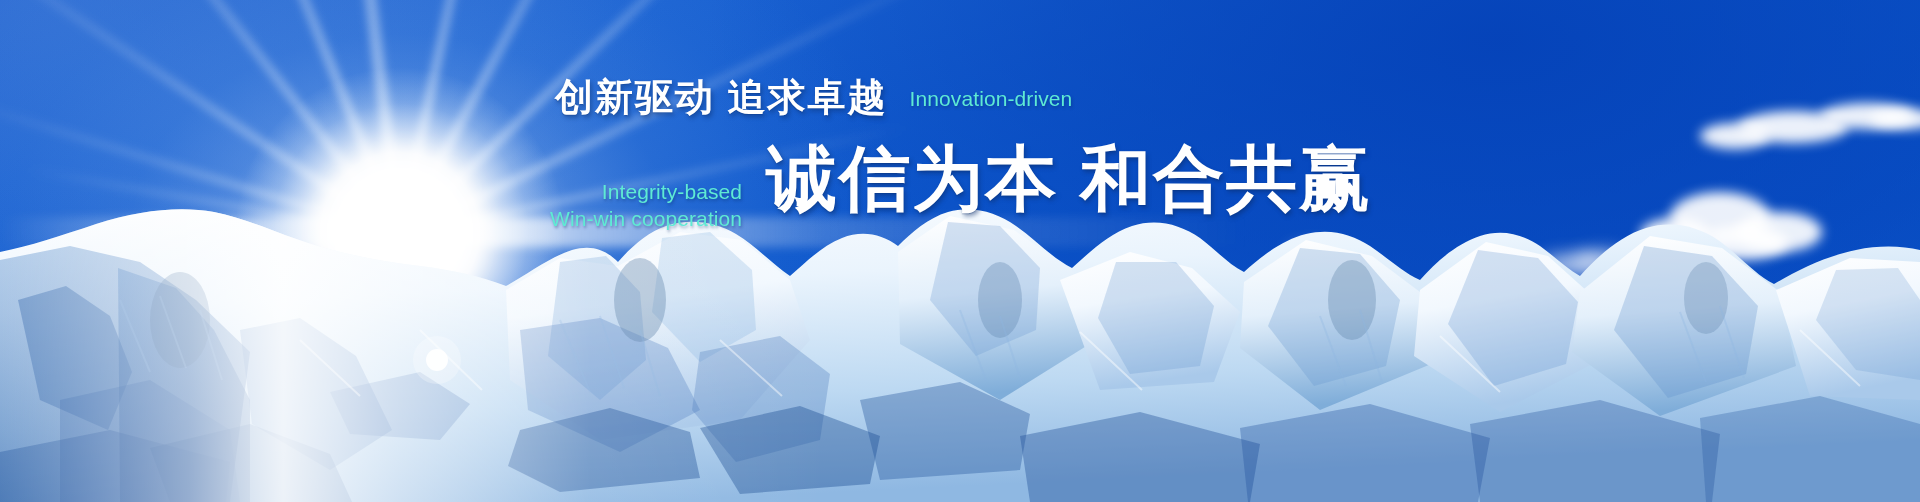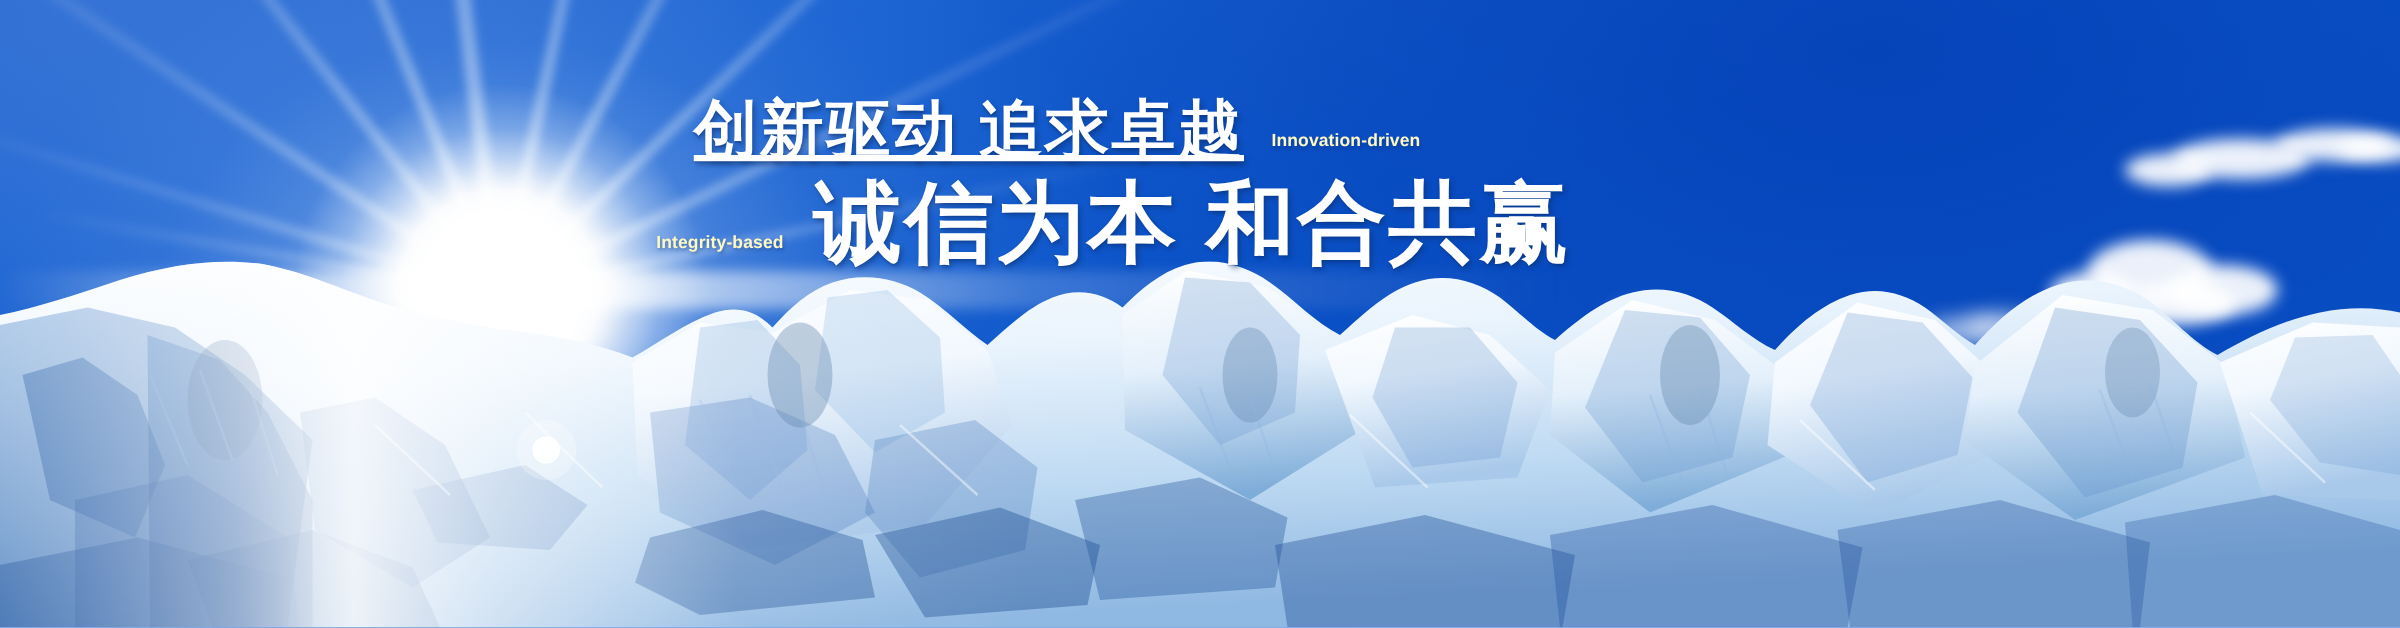--- a/index.html
+++ b/index.html
@@ -111,41 +111,41 @@
 
   .cn{
     color:#ffffff;
     font-weight:bold;
     letter-spacing:2px;
     text-shadow:
       2px 3px 4px rgba(10,45,105,.45),
       0 1px 1px rgba(10,45,105,.30);
     white-space:nowrap;
   }
-  .cn-1{font-size:51px;line-height:1;text-decoration:underline;}
+  .cn-1{font-size:38px;line-height:1;}
   .cn-2{font-size:71px;line-height:1;}
 
   .en{
-    color:#fef9c3;
-    font-weight:bold;
-    font-size:14px;
+    color:#5eead4;
+    font-weight:normal;
+    font-size:21px;
     line-height:1.28;
     letter-spacing:.1px;
     text-shadow:1px 2px 3px rgba(10,45,105,.42);
     white-space:nowrap;
   }
   .en-right{text-align:left;}
   .en-left{text-align:right;}
 
   
   #row1{left:555px;top:78px;}
   #row1 .en{margin-left:22px;position:relative;top:-4px;}
   
   #row2{left:525px;top:143px;}
-  #row2 .en{margin-right:24px;position:relative;top:-4px;}
+  #row2 .en{margin-right:24px;position:relative;top:-4px;margin-left:25px;}
 </style>
 </head>
 <body>
 
 <div id="banner">
 
   <div class="sky"></div>
   <div class="sky-deep"></div>
   <div class="sky-topleft"></div>
 
@@ -333,18 +333,19 @@
     <div class="line" id="row1">
       <div class="cn cn-1">创新驱动  追求卓越</div>
       <div class="en en-right">
         <div>Innovation-driven</div>
       </div>
     </div>
 
     <div class="line" id="row2">
       <div class="en en-left">
         <div>Integrity-based</div>
+        <div>Win-win cooperation</div>
       </div>
       <div class="cn cn-2">诚信为本  和合共赢</div>
     </div>
 
   </div>
 </div>
 
 </body></html>

